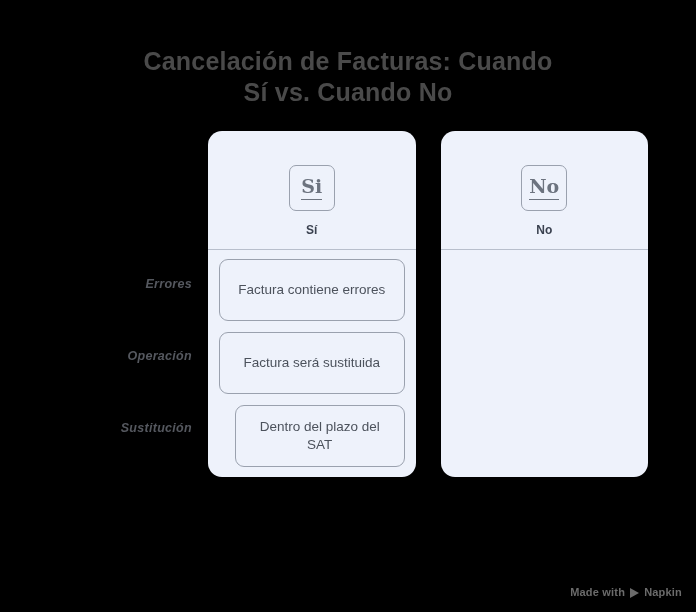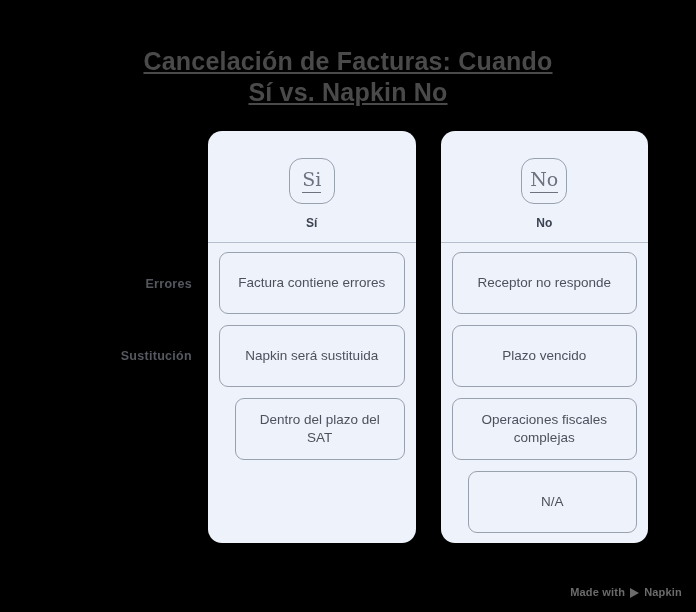--- a/index.html
+++ b/index.html
@@ -21,21 +21,21 @@
     top: 46px;
     left: 0;
     width: 696px;
     text-align: center;
     color: #4a4a4a;
     font-size: 25px;
     font-weight: bold;
     line-height: 31px;
     letter-spacing: 0.2px;
   }
-  .title-line { display: block; text-decoration: underline; }
+  .title-line { display: block; }
 
   
   .grid {
     position: absolute;
     top: 131px;
     left: 88px;
     width: 560px;
     display: flex;
     align-items: flex-start;
   }
@@ -52,20 +52,21 @@
     display: flex;
     align-items: center;
     justify-content: flex-end;
     padding-right: 16px;
     box-sizing: border-box;
     color: #55585f;
     font-size: 12.5px;
     font-weight: bold;
     letter-spacing: 0.3px;
     text-align: right;
+    font-style: italic;
   }
 
   .cards {
     display: flex;
     gap: 25px;
     flex: 1 1 auto;
   }
 
   .card {
     flex: 1 1 0;
@@ -78,26 +79,27 @@
 
   .card-header {
     padding: 19px 0 12px 0;
     text-align: center;
     border-bottom: 1px solid #b8bfcc;
   }
 
   .card-icon {
     width: 44px;
     height: 44px;
-    margin: 8px auto 12px auto;
+    margin: 15px auto 12px auto;
     border: 1.5px solid #9aa1ae;
-    border-radius: 13px;
+    border-radius: 7px;
     display: flex;
     align-items: center;
     justify-content: center;
+    font-weight: bold;
   }
   .card-icon .glyph {
     color: #6c737f;
     font-family: "DejaVu Serif", serif;
     font-size: 19px;
     line-height: 1;
     border-bottom: 1.5px solid #6c737f;
     padding-bottom: 3px;
   }
 
@@ -149,59 +151,54 @@
     border-left: 9px solid #6b6b6b;
     border-top: 5px solid transparent;
     border-bottom: 5px solid transparent;
   }
 </style>
 </head>
 <body>
 
 <div class="title">
   <span class="title-line">Cancelación de Facturas: Cuando</span>
-  <span class="title-line">Sí vs. Napkin No</span>
+  <span class="title-line">Sí vs. Cuando No</span>
 </div>
 
 <div class="grid">
 
   <div class="labels-col">
     <div class="row-label">Errores</div>
+    <div class="row-label">Operación</div>
     <div class="row-label">Sustitución</div>
   </div>
 
   <div class="cards">
 
     <div class="card">
       <div class="card-header">
         <div class="card-icon">
           <span class="glyph">Si</span>
         </div>
         <div class="card-title">Sí</div>
       </div>
       <div class="card-body">
         <div class="cell">Factura contiene errores</div>
-        <div class="cell">Napkin será sustituida</div>
+        <div class="cell">Factura será sustituida</div>
         <div class="cell">Dentro del plazo del SAT</div>
       </div>
     </div>
 
     <div class="card">
       <div class="card-header">
         <div class="card-icon">
           <span class="glyph">No</span>
         </div>
         <div class="card-title">No</div>
       </div>
-      <div class="card-body">
-        <div class="cell">Receptor no responde</div>
-        <div class="cell">Plazo vencido</div>
-        <div class="cell">Operaciones fiscales complejas</div>
-        <div class="cell">N/A</div>
-      </div>
     </div>
 
   </div>
 </div>
 
 <div class="watermark">
   <span>Made with</span>
   <span class="wm-logo"></span>
   <span>Napkin</span>
 </div>

